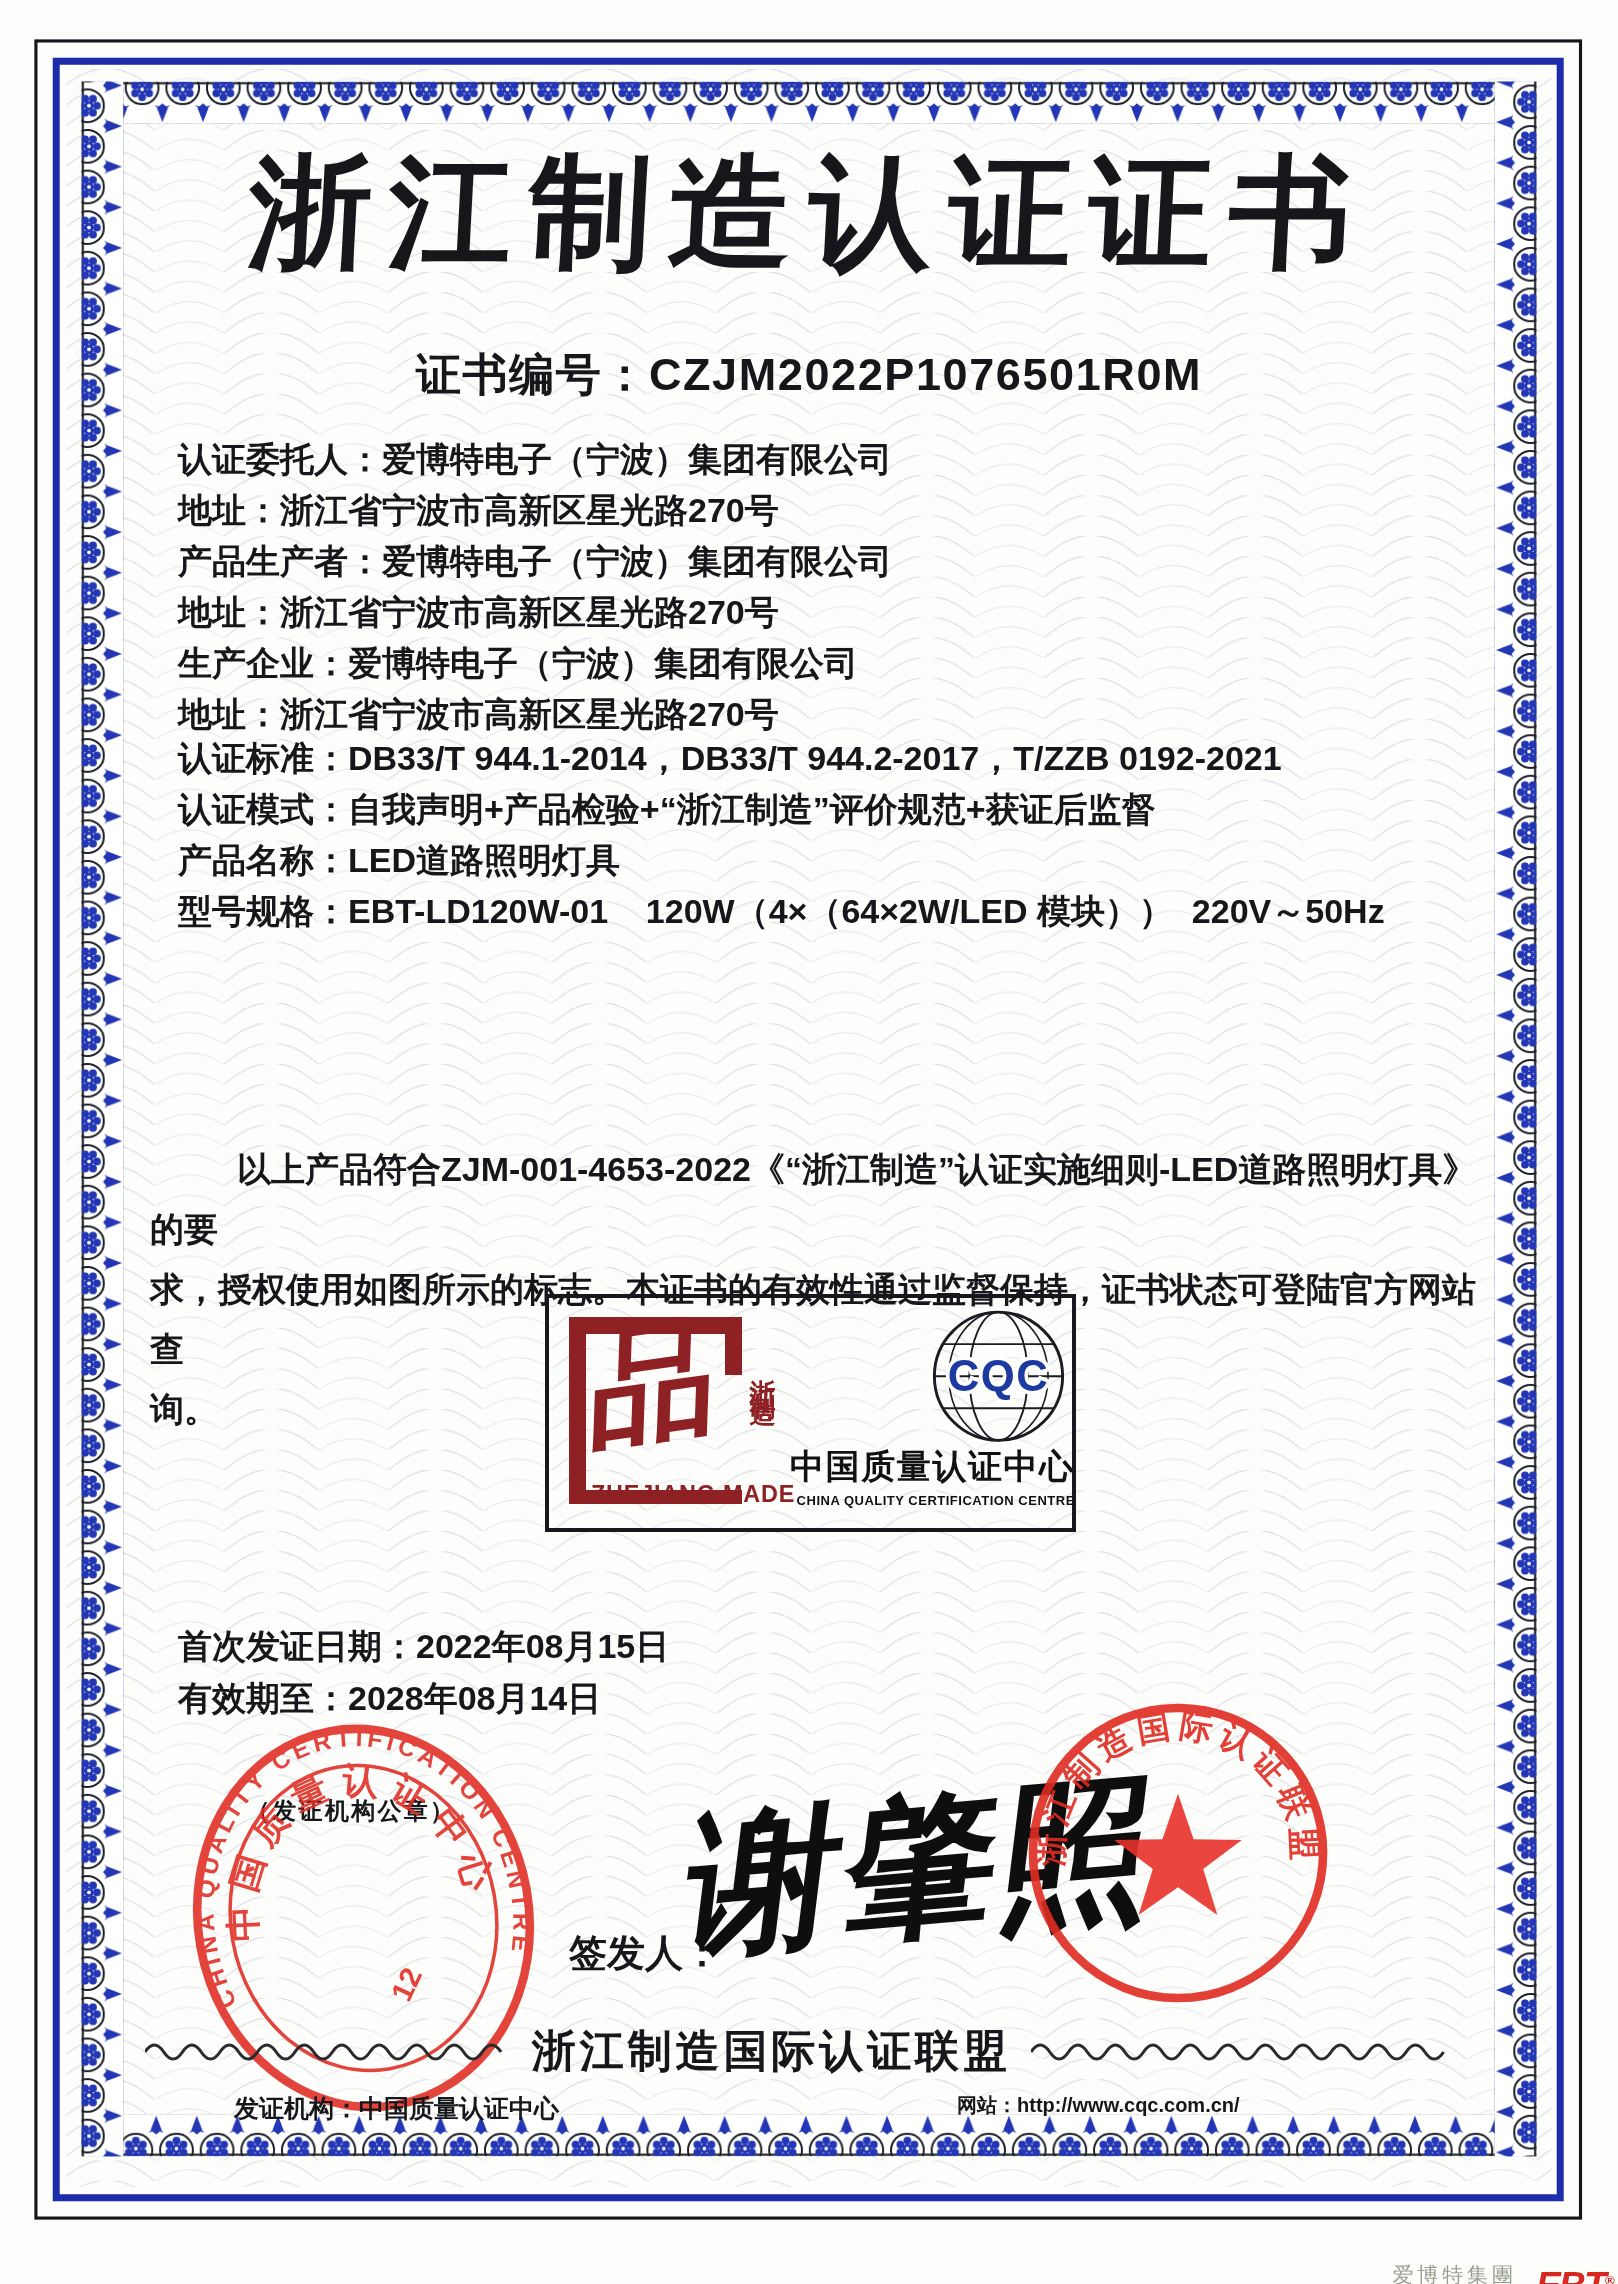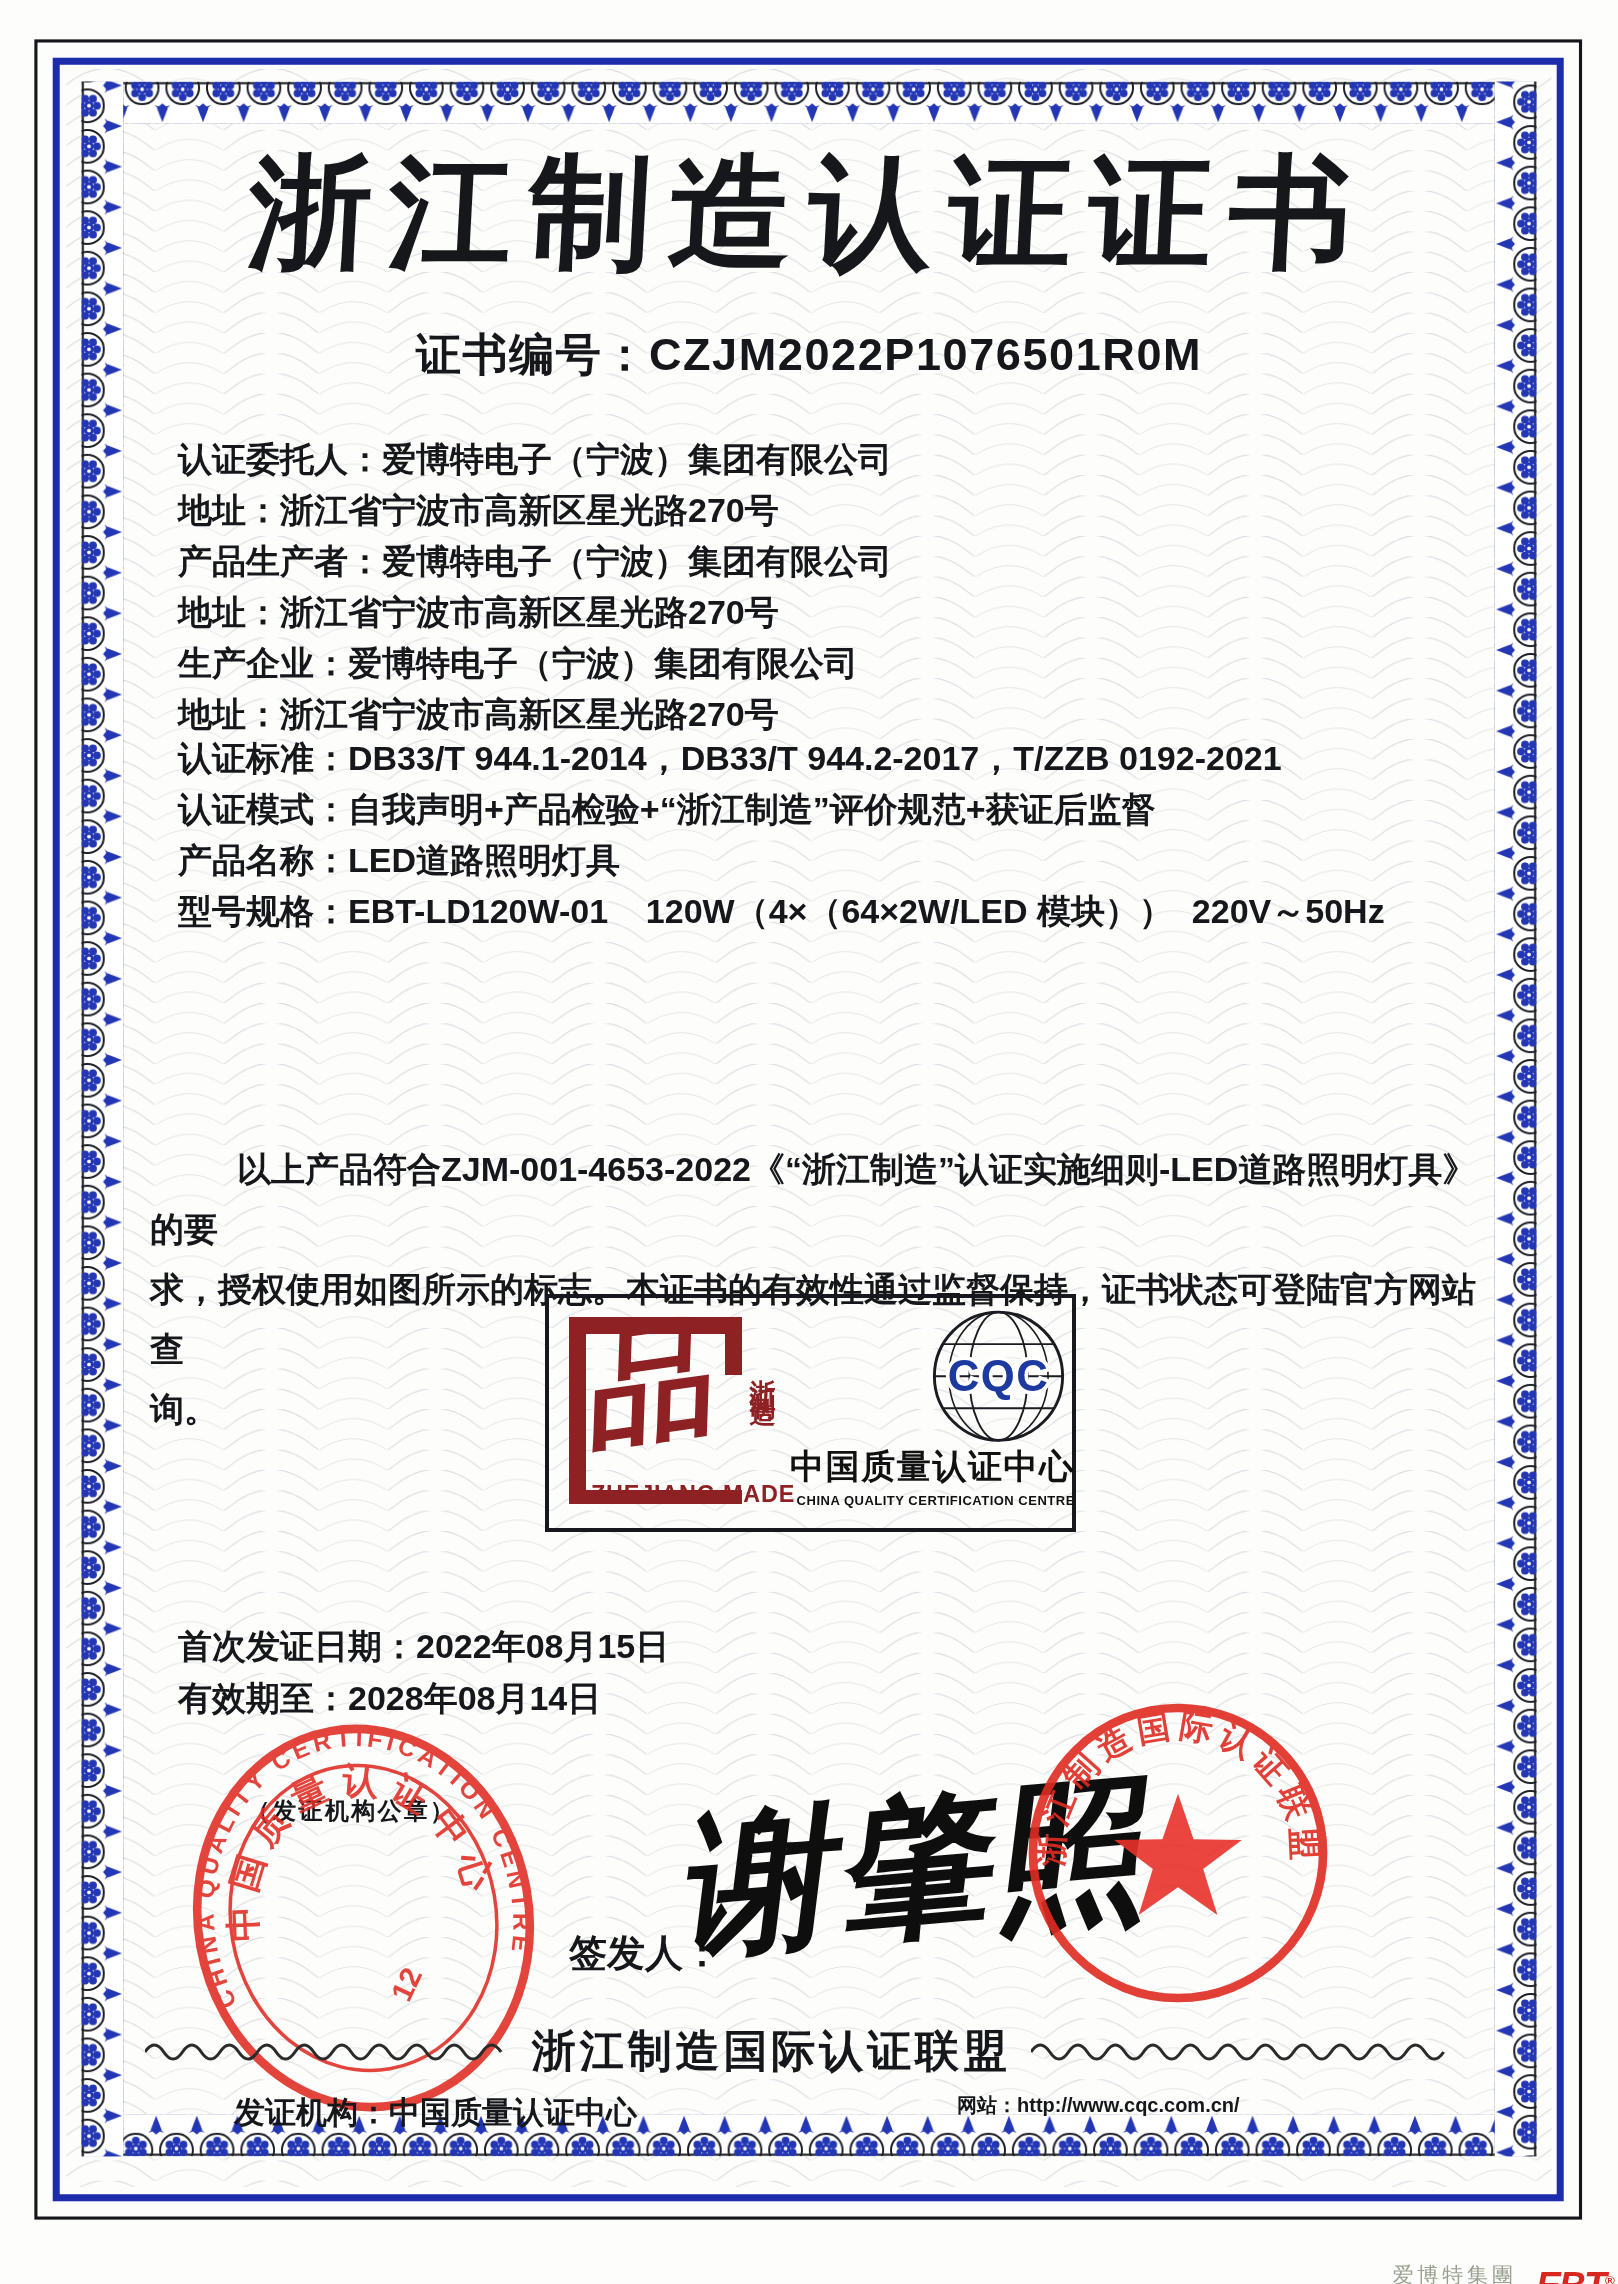--- a/index.html
+++ b/index.html
@@ -15,21 +15,21 @@
   
   .frame{left:0;top:0;}
   
   .title{
     left:0;right:0;top:139px;text-align:center;
     font-family:"DejaVu Serif",serif;font-weight:bold;
     font-size:123px;letter-spacing:17px;line-height:1.2;
     transform:skewX(-3deg);white-space:nowrap;
   }
   .certno{
-    left:0;right:0;top:325px;text-align:center;
+    left:0;right:0;top:345px;text-align:center;
     font-size:45px;font-weight:bold;letter-spacing:1.6px;white-space:nowrap;
   }
   
   .info-block{left:178px;top:434px;font-size:34px;font-weight:bold;line-height:51px;white-space:nowrap;}
   .spec-block{left:178px;top:733px;font-size:34px;font-weight:bold;line-height:51px;white-space:nowrap;}
   .info-block .val,.spec-block .val{white-space:pre-wrap;}
   
   .statement{left:150px;top:1139px;width:1328px;font-size:34px;font-weight:bold;line-height:60px;}
   .statement .first{text-indent:87px;}
   
@@ -72,21 +72,21 @@
   }
   
   .stamp{pointer-events:none;}
   .stamp-left{left:180px;top:1707px;opacity:.88;}
   .stamp-right{left:1022px;top:1697px;opacity:.9;}
   
   .alliance-row{
     left:0;right:20.3px;top:2022px;display:flex;align-items:center;justify-content:center;gap:20.3px;
   }
   .alliance-text{font-size:44px;font-weight:bold;letter-spacing:3.9px;white-space:nowrap;}
-  .footer-left{left:234px;top:2092px;font-size:31px;font-weight:bold;white-space:nowrap;}
+  .footer-left{left:234px;top:2092px;font-size:25px;font-weight:bold;white-space:nowrap;}
   .footer-right{left:957px;top:2092px;font-size:20px;font-weight:bold;white-space:nowrap;}
   
   .watermark{right:4.7px;top:2225px;display:flex;align-items:flex-end;gap:19px;}
   .wm-names{display:flex;flex-direction:column;align-items:flex-start;line-height:1.05;}
   .wm-cn{color:#98a090;font-size:21px;letter-spacing:3.9px;white-space:nowrap;}
   .wm-en{color:#000000;font-size:15.6px;white-space:nowrap;}
   .wm-logo{color:#d6281e;font-size:37px;font-weight:bold;font-style:italic;letter-spacing:-1.6px;line-height:.9;white-space:nowrap;margin-top:44px;}
   .wm-reg{color:#d6281e;font-size:13.3px;vertical-align:super;font-style:normal;}
 </style>
 </head>

